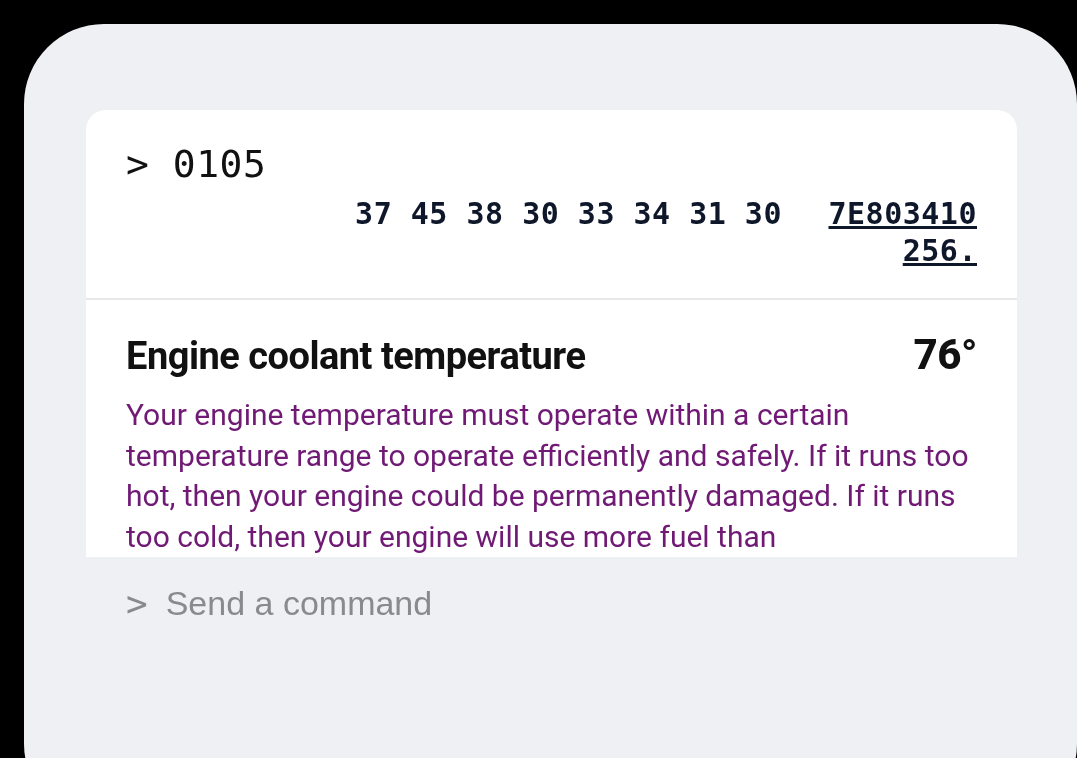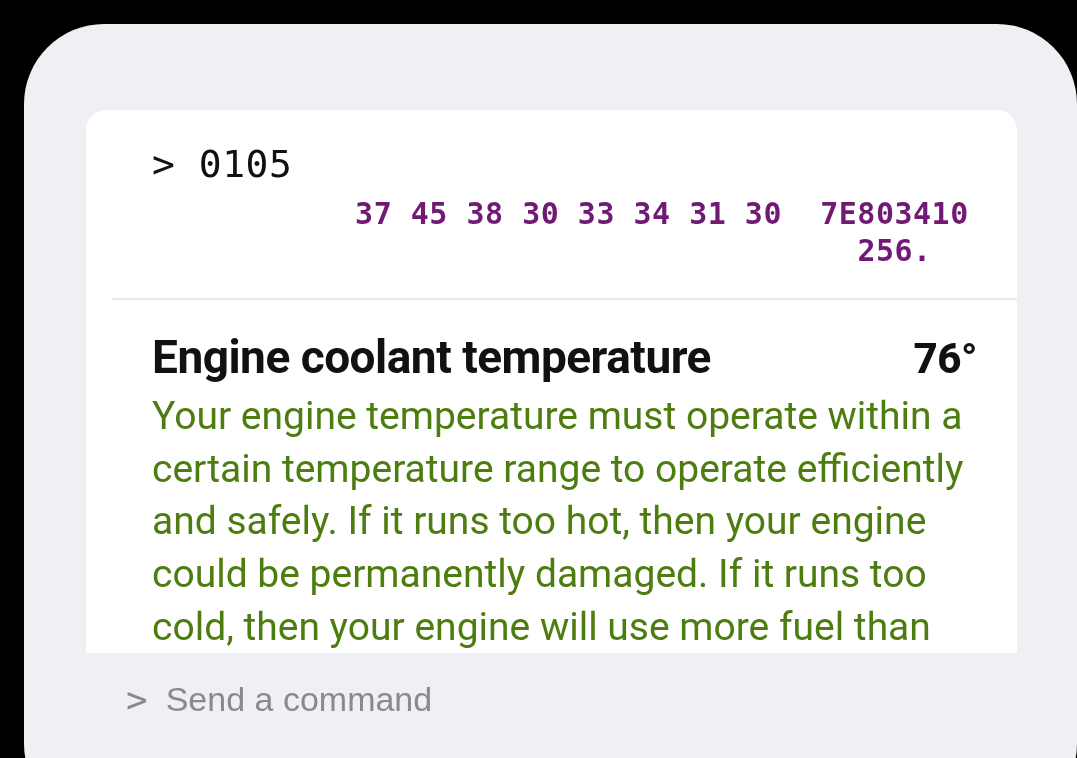--- a/index.html
+++ b/index.html
@@ -17,21 +17,20 @@
     height: 800px;
     background: #eef0f4;
     border-radius: 80px;
     padding-top: 60px;
   }
   .card {
     margin: 26px 60px 0 62px;
     background: #fff;
     border-radius: 20px 20px 0 0;
     overflow: hidden;
-    padding-left: 26px;
   }
   .cmd-block {
     padding: 32px 40px 30px 40px;
   }
   .cmd-line {
     font-family: ui-monospace, SFMono-Regular, "SF Mono", Menlo, Consolas, monospace;
     font-size: 38px;
     font-weight: 500;
     color: #111;
     letter-spacing: 0.5px;
@@ -42,49 +41,49 @@
     flex-direction: column;
     gap: 2px;
   }
   .hex-row {
     display: flex;
     justify-content: flex-end;
     gap: 30px;
     font-family: ui-monospace, SFMono-Regular, "SF Mono", Menlo, Consolas, monospace;
     font-size: 30px;
     font-weight: 600;
-    color: #701a75;
+    color: #0f172a;
     letter-spacing: 0.5px;
   }
   .hex-left  { text-align: right; }
-  .hex-right { min-width: 165px; text-align: center; }
+  .hex-right { min-width: 165px; text-align: right; text-decoration: underline; }
   .divider { border-top: 2px solid #e8e8ea; }
   .info-block { padding: 30px 40px 0 40px; }
   .info-head {
     display: flex;
     justify-content: space-between;
     align-items: baseline;
   }
   .info-title {
-    font-size: 46px;
+    font-size: 38px;
     font-weight: 700;
     color: #111;
     letter-spacing: -0.5px;
   }
   .info-value {
     font-size: 42px;
     font-weight: 800;
     color: #111;
     letter-spacing: -0.5px;
   }
   .info-desc {
-    margin-top: 6px;
-    font-size: 39px;
+    margin-top: 16px;
+    font-size: 30px;
     line-height: 1.35;
-    color: #4d7c0f;
+    color: #701a75;
     font-weight: 400;
   }
   .input-bar {
     margin: 0 60px 0 62px;
     background: #eef0f4;
     padding: 26px 40px 100px 40px;
     display: flex;
     align-items: center;
     gap: 18px;
   }

